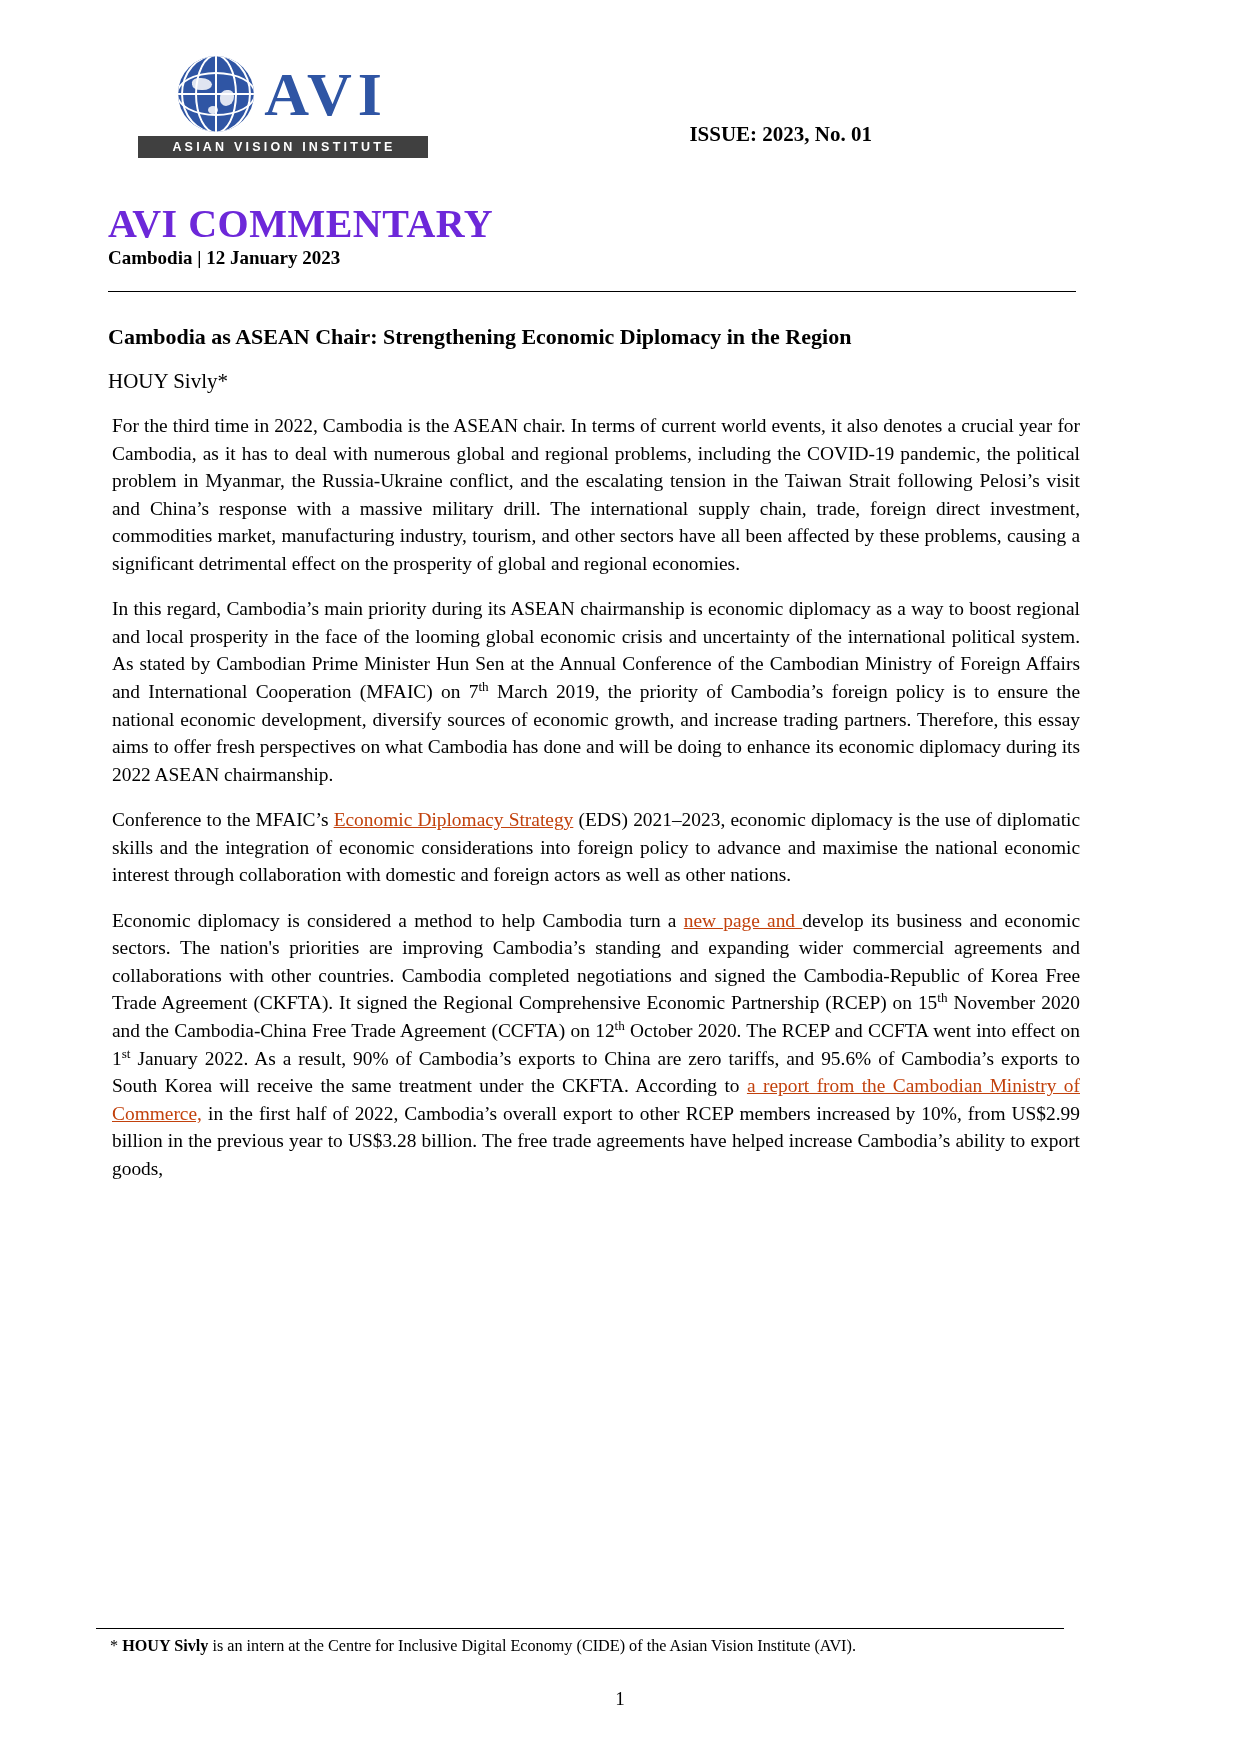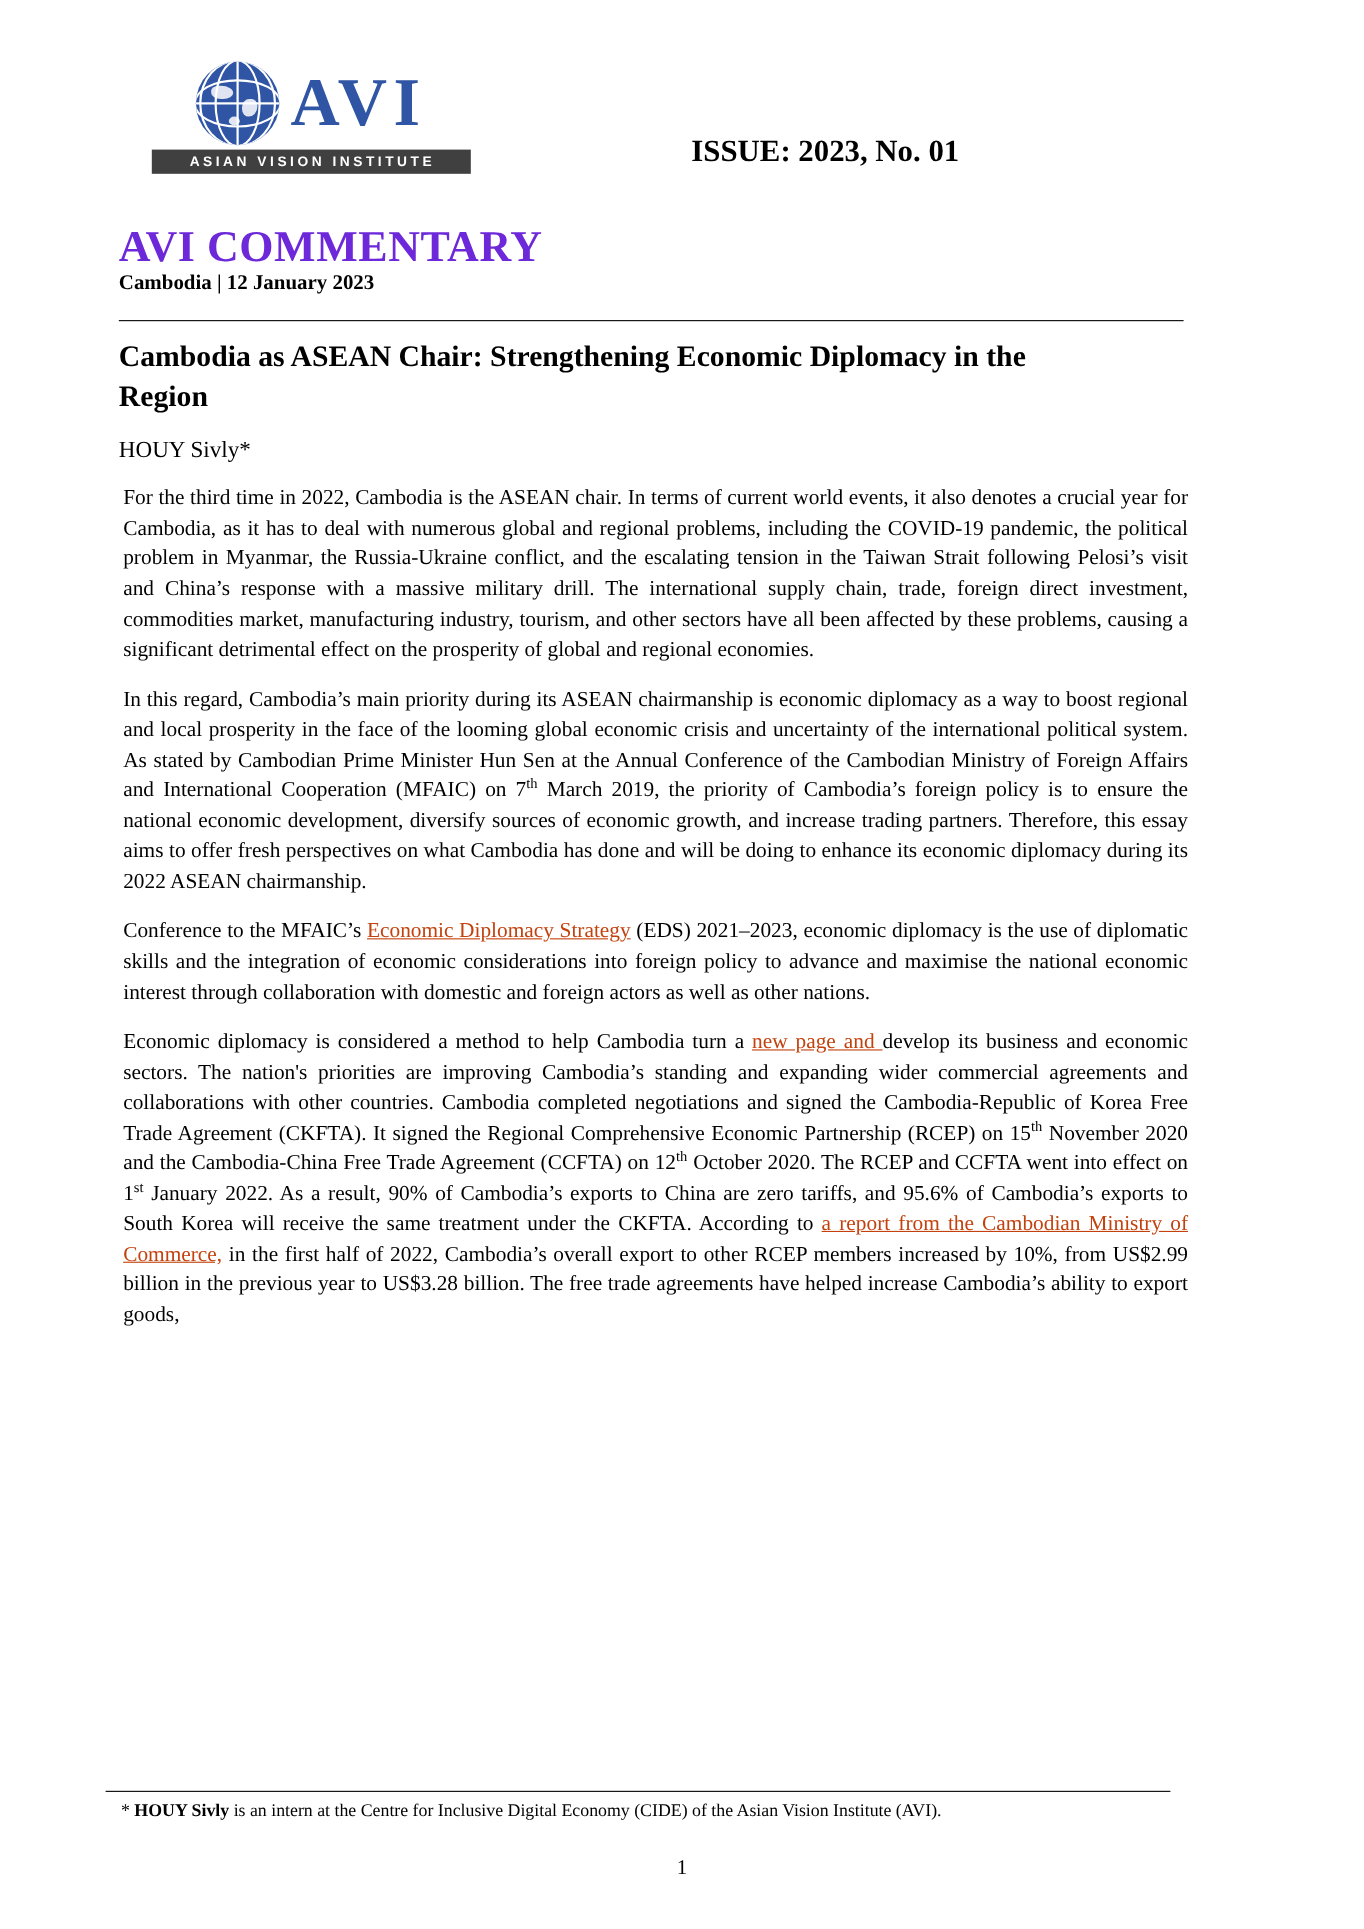--- a/index.html
+++ b/index.html
@@ -107,21 +107,21 @@
     letter-spacing: 3.2px;
     font-weight: bold;
     padding: 4px 10px 4px 12px;
     width: 100%;
     box-sizing: border-box;
     text-align: center;
   }
   .issue {
     font-family: "Liberation Serif", serif;
     font-weight: bold;
-    font-size: 28px;
+    font-size: 21px;
     margin-top: 66px;
     white-space: nowrap;
   }
 
   .commentary-title {
     margin-top: 42px;
     font-family: "Liberation Serif", serif;
     font-weight: bold;
     font-size: 40px;
     color: #6d28d9;
@@ -134,24 +134,24 @@
   }
   .rule {
     margin-top: 22px;
     border: none;
     border-top: 1.2px solid #000000;
     width: 968px;
   }
 
   
   .article-title {
-    margin-top: 15px;
-    font-family: "Liberation Serif", serif;
-    font-weight: bold;
-    font-size: 27px;
+    margin-top: 30px;
+    font-family: "Liberation Serif", serif;
+    font-weight: bold;
+    font-size: 22px;
     line-height: 1.32;
     width: 830px;
   }
   .author {
     margin-top: 18px;
     font-size: 21px;
   }
   p.body {
     margin: 18px 0 0 4px;
     font-size: 19.4px;

